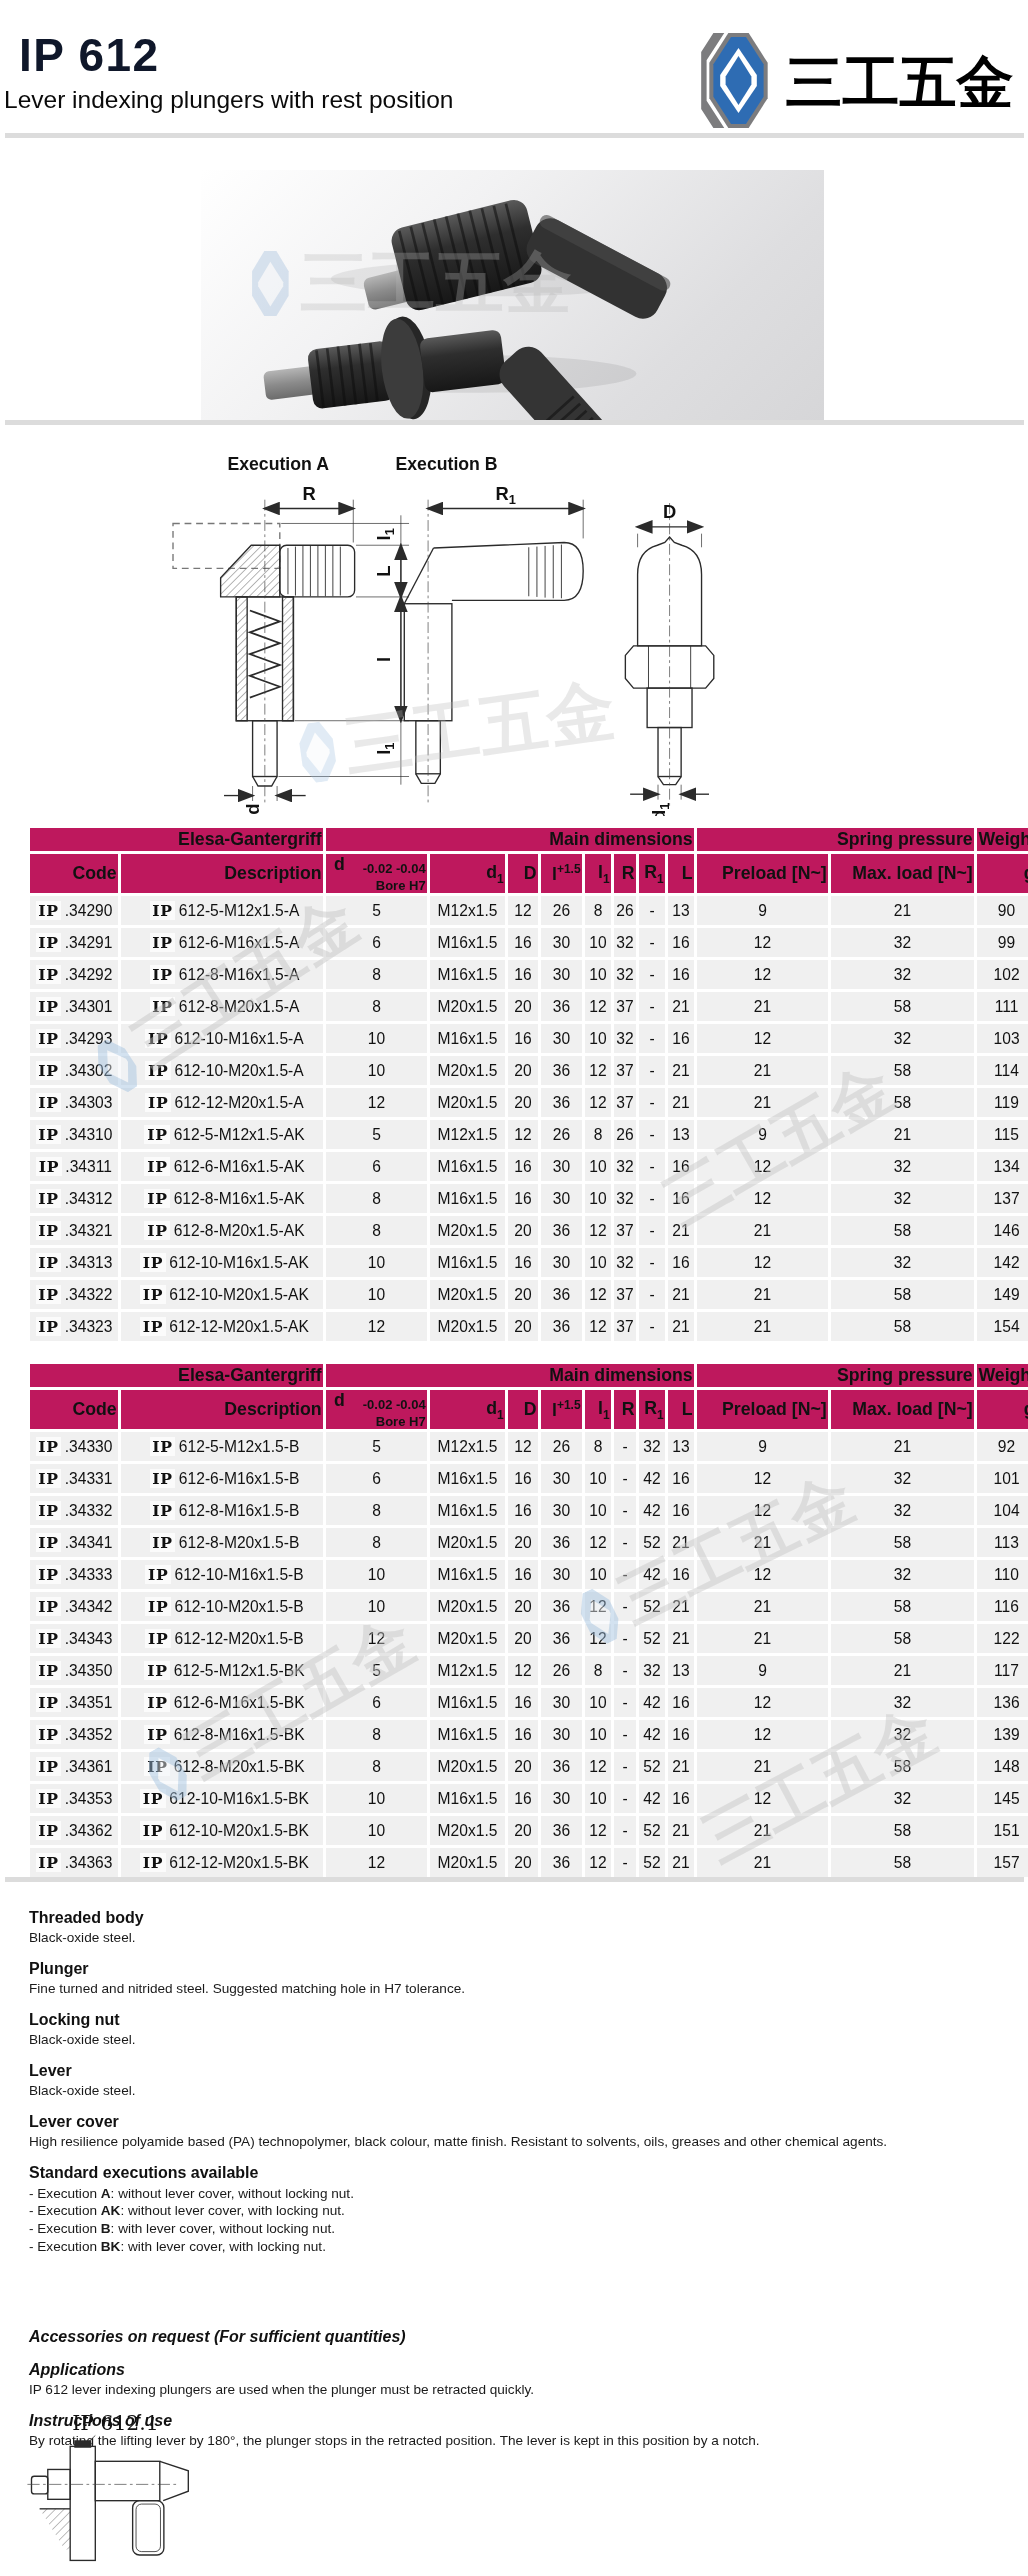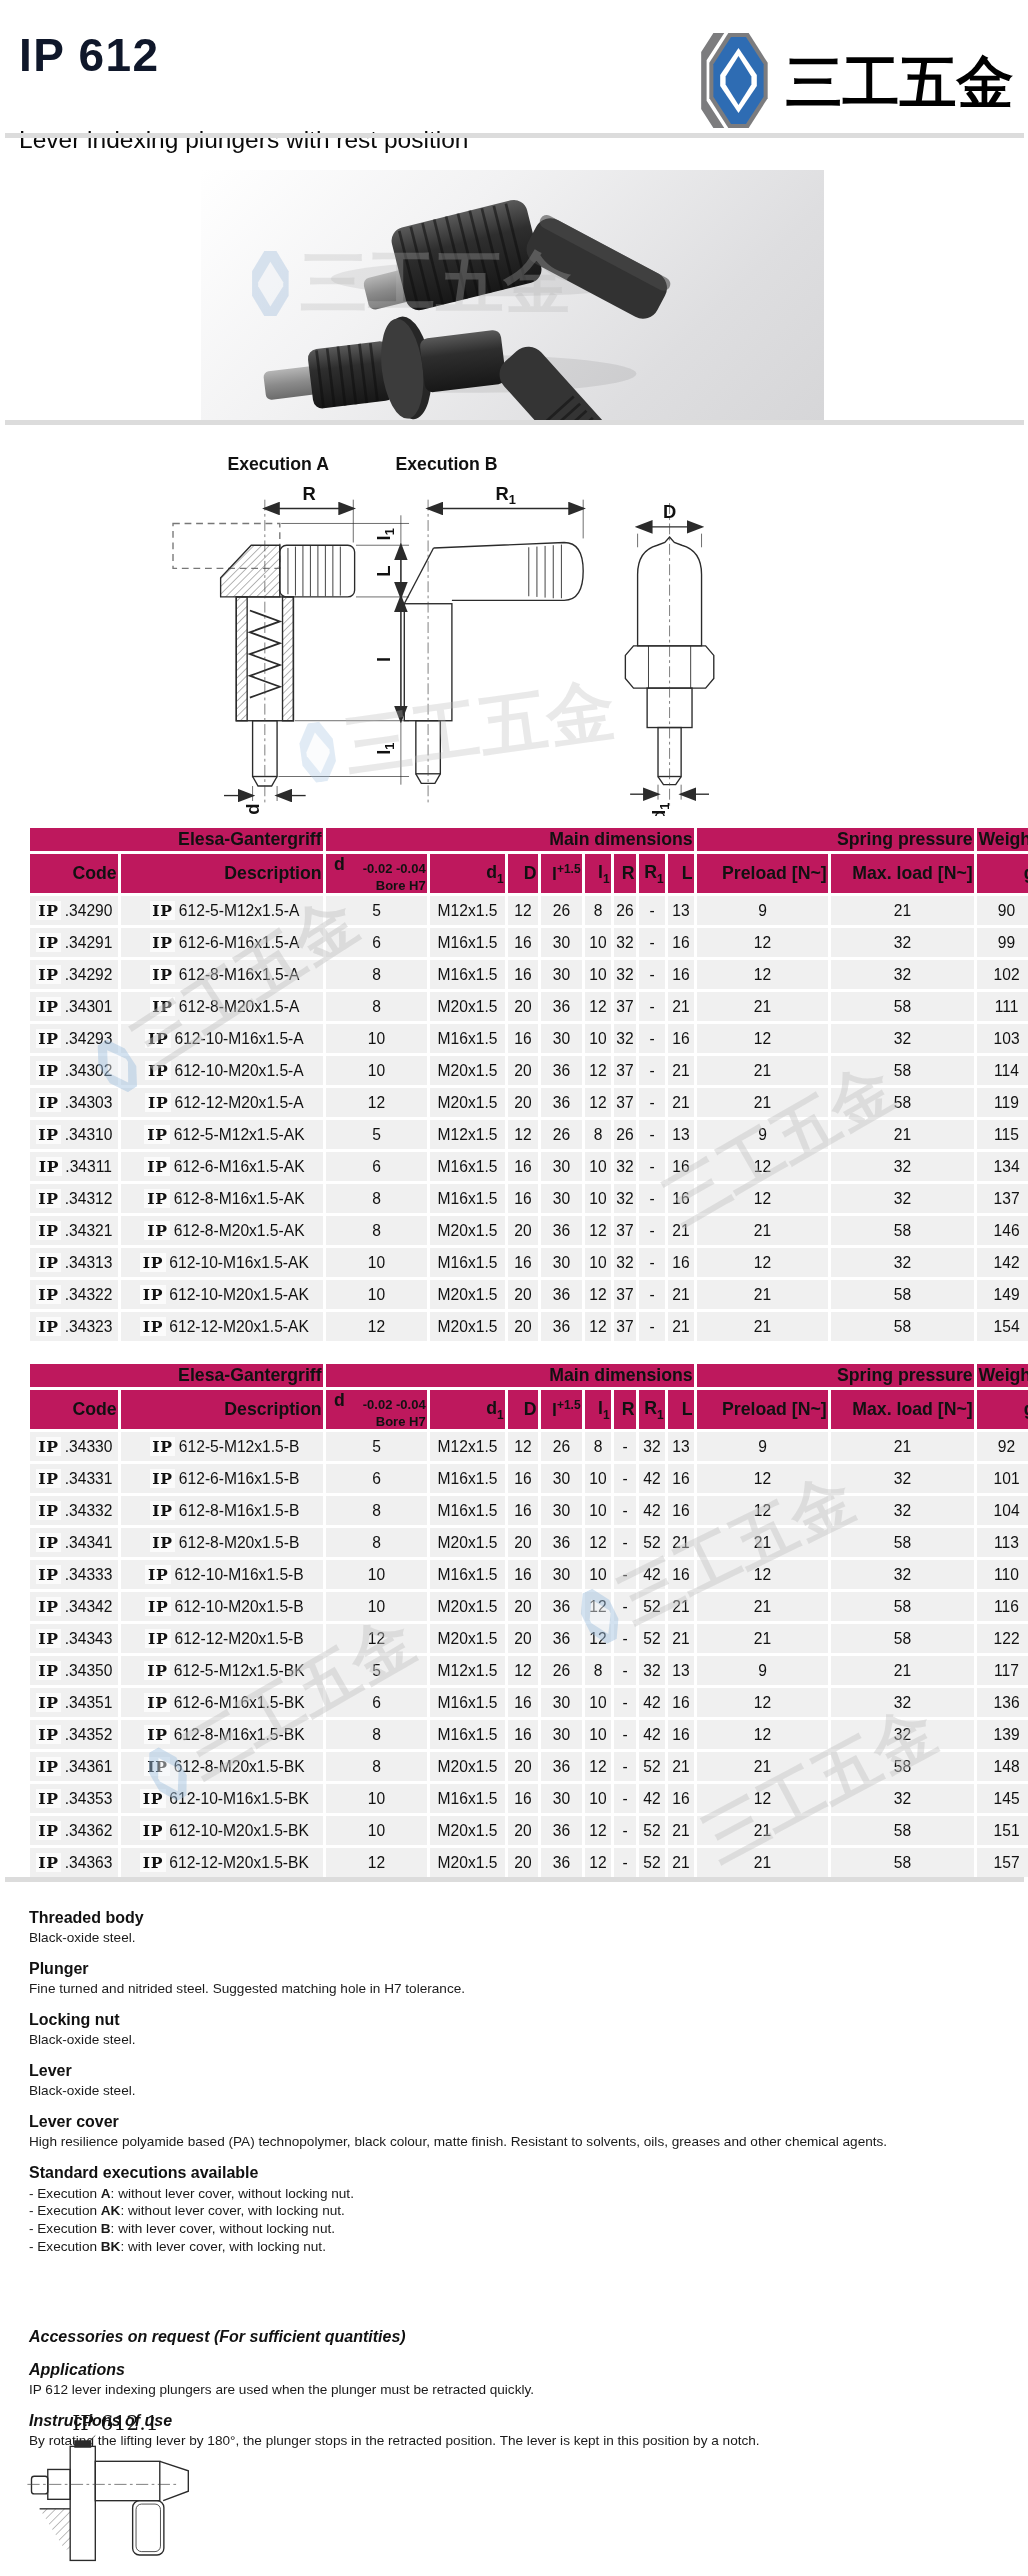--- a/index.html
+++ b/index.html
@@ -1,20 +1,20 @@
 <!DOCTYPE html>
 <html style="font-size:11px"><head>
 <meta charset="utf-8">
 <style>
   html,body{margin:0;padding:0;background:#fff;}
   .page{position:relative;width:1029px;height:2576px;background:#fff;overflow:hidden;
         font-family:"Liberation Sans","DejaVu Sans",sans-serif;color:#111;}
   
   .title{position:absolute;left:19px;top:28px;font-size:46px;font-weight:bold;letter-spacing:1.4px;color:#0f172a;}
-  .subtitle{position:absolute;left:19px;top:86px;font-size:24.5px;color:#0a0a0a;margin-top:40px;}
+  .subtitle{position:absolute;left:4px;top:86px;font-size:24.5px;color:#0a0a0a;}
   .logo{position:absolute;left:701px;top:34px;width:313px;height:95px;display:flex;align-items:center;gap:9.5px;}
   .logo .brand-text{font-size:57px;font-weight:bold;color:#000;line-height:1;white-space:nowrap;
         font-family:"DejaVu Serif","Liberation Serif",serif;}
   .rule{position:absolute;left:5.4px;right:5.4px;height:4.8px;background:#dcdcdc;}
   .r1{top:133px}.r2{top:420px}.r3{top:1877px}
   
   .photo{position:absolute;left:201px;top:170px;width:623px;height:250px;
          background:linear-gradient(135deg,#ffffff 0%,#f2f2f3 35%,#dedee0 75%,#d6d6d8 100%);}
   
   .wm{position:absolute;display:flex;align-items:center;gap:6.8px;pointer-events:none;opacity:.45;}

